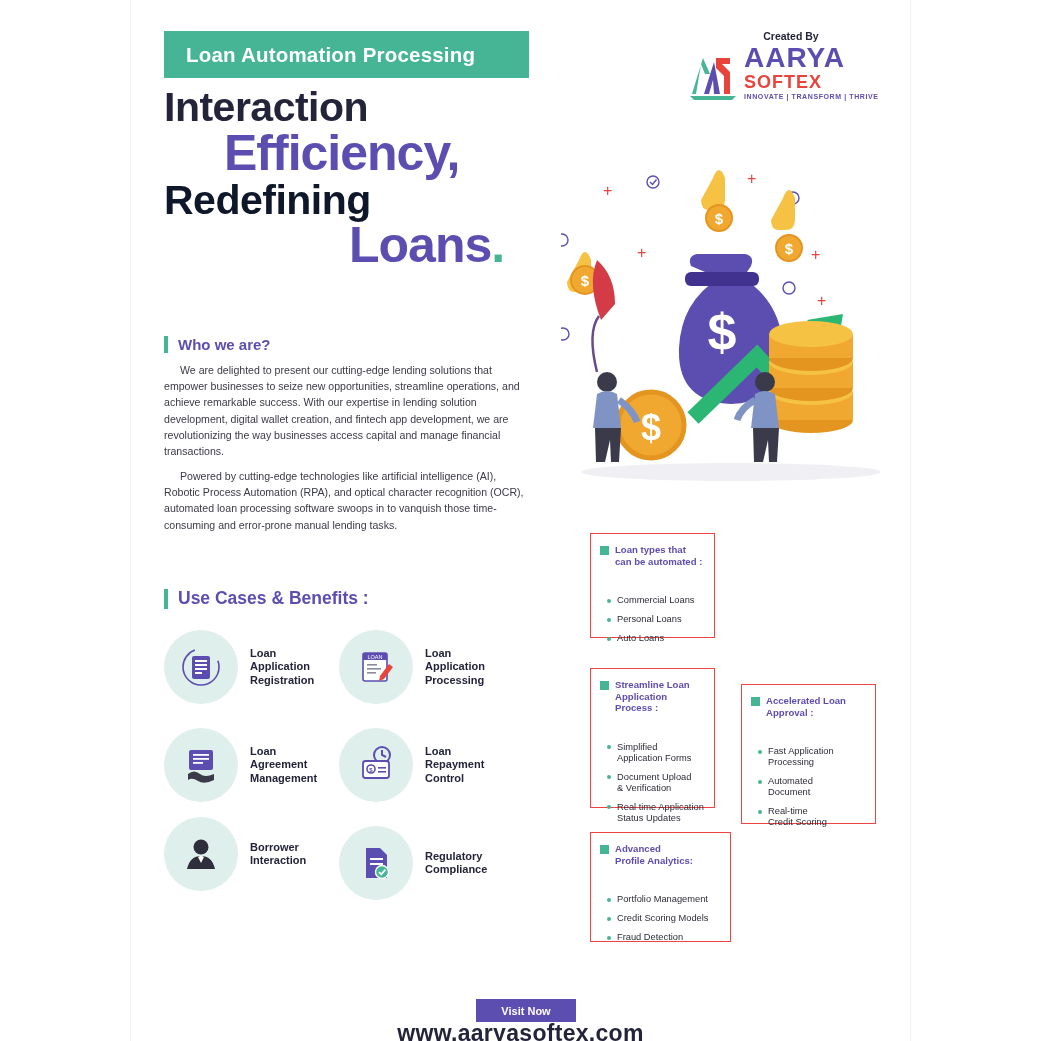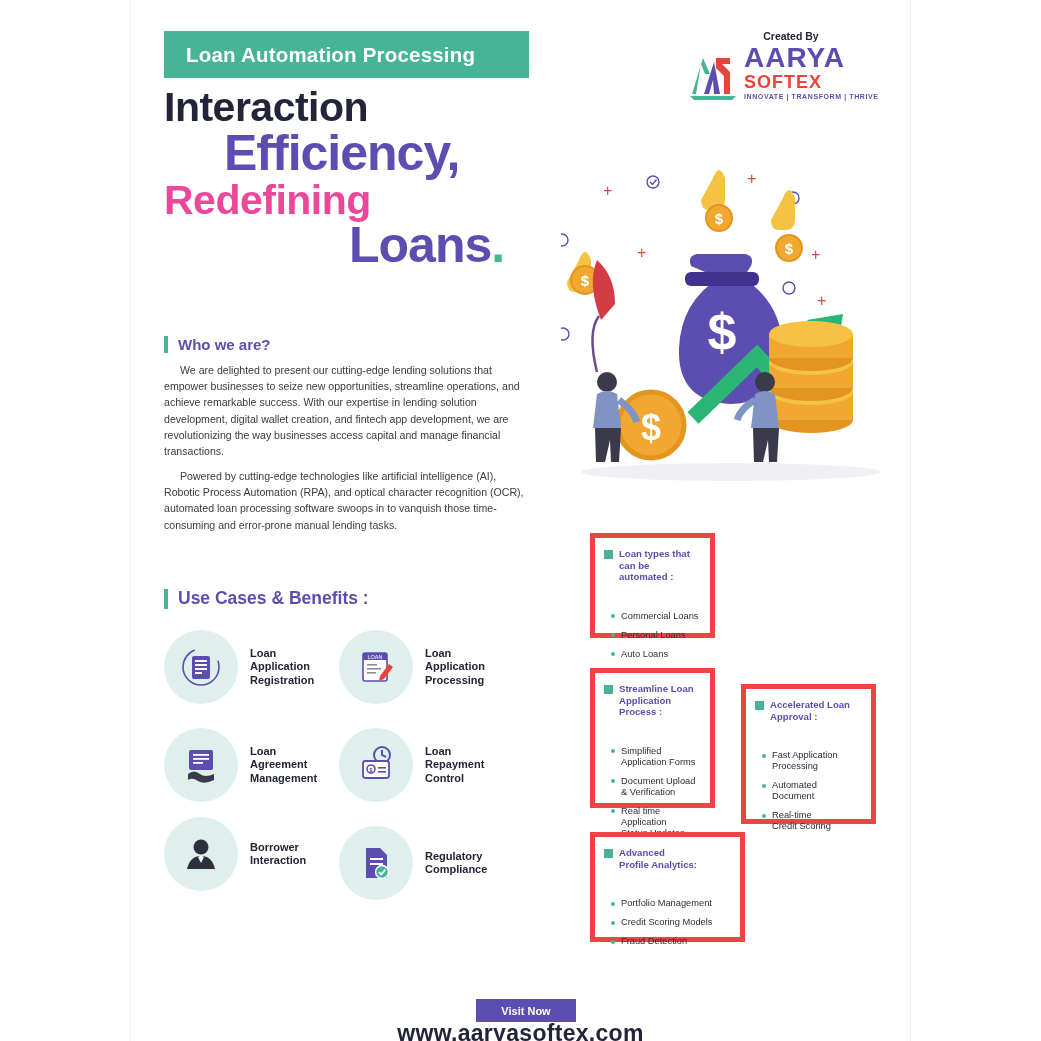--- a/index.html
+++ b/index.html
@@ -32,21 +32,21 @@
     background: #46b596;
     display: flex; align-items: center;
   }
   .title-badge span {
     color: #ffffff; font-size: 20.5px; font-weight: bold;
     letter-spacing: .2px; padding-left: 22px;
   }
   .headline { position: absolute; left: 33px; top: 84px; width: 430px; }
   .hl-1 { font-size: 41px; font-weight: bold; color: #23243a; line-height: 46px; letter-spacing: -.5px;}
   .hl-2 { font-size: 50px; font-weight: bold; color: #5c4db1; line-height: 54px; letter-spacing: -1px; padding-left: 60px; margin-top:-4px;}
-  .hl-3 { font-size: 41px; font-weight: bold; color: #ec4899; line-height: 44px; letter-spacing: -.5px; margin-top:-2px;}
+  .hl-3 { font-size: 41px; font-weight: bold; color: #0f172a; line-height: 44px; letter-spacing: -.5px; margin-top:-2px;}
   .hl-4 { font-size: 50px; font-weight: bold; color: #5c4db1; line-height: 54px; letter-spacing: -1px; padding-left: 185px; margin-top:-4px;}
   .hl-dot { color: #46b596; }
 
   
   .created-by {
     position: absolute; left: 560px; top: 30px; width: 200px;
     text-align: center; font-size: 10.5px; color: #23243a; font-weight: bold;
   }
   .logo-wrap { position: absolute; left: 555px; top: 44px; width: 215px; height: 62px; }
   .logo-mark { position: absolute; left: 0px; top: 8px; width: 56px; height: 48px; }
@@ -79,21 +79,21 @@
   .uc-item { position: absolute; display: flex; align-items: center; }
   .uc-circle {
     width: 74px; height: 74px; border-radius: 50%;
     background: #dff0ec; display:flex; align-items:center; justify-content:center;
     flex: 0 0 74px;
   }
   .uc-label { margin-left: 12px; font-size: 11px; font-weight: bold; color: #23243a; line-height: 13.5px; }
 
   
   .card {
-    position: absolute; border: 5px solid #ef4444; background: #ffffff;
+    position: absolute; border: 1px solid #ef4444; background: #ffffff;
   }
   .card-head { display: flex; padding: 10px 10px 4px 9px; }
   .card-sq { width: 9px; height: 9px; background: #46b596; flex: 0 0 9px; margin-top: 2px; margin-right: 6px; }
   .card-title { font-size: 9.6px; font-weight: bold; color: #5c4db1; line-height: 11.5px; }
   .card ul { list-style: none; padding: 4px 10px 10px 16px; margin-top: 20px; }
   .card li {
     position: relative; font-size: 9.3px; color: #2c2c38; line-height: 11px;
     margin-bottom: 8px; padding-left: 10px;
   }
   .card li::before {
@@ -358,21 +358,21 @@
         <div class="card-sq"></div>
         <div class="card-title">Accelerated Loan<br>Approval :</div>
       </div>
       <ul>
         <li>Fast Application<br>Processing</li>
         <li>Automated<br>Document</li>
         <li>Real-time<br>Credit Scoring</li>
       </ul>
     </div>
 
-    <div class="card" style="left:459px; top:832px; width:155px; height:110px;">
+    <div class="card" style="left:459px; top:832px; width:141px; height:110px;">
       <div class="card-head">
         <div class="card-sq"></div>
         <div class="card-title">Advanced<br>Profile Analytics:</div>
       </div>
       <ul>
         <li>Portfolio Management</li>
         <li>Credit Scoring Models</li>
         <li>Fraud Detection</li>
       </ul>
     </div>

